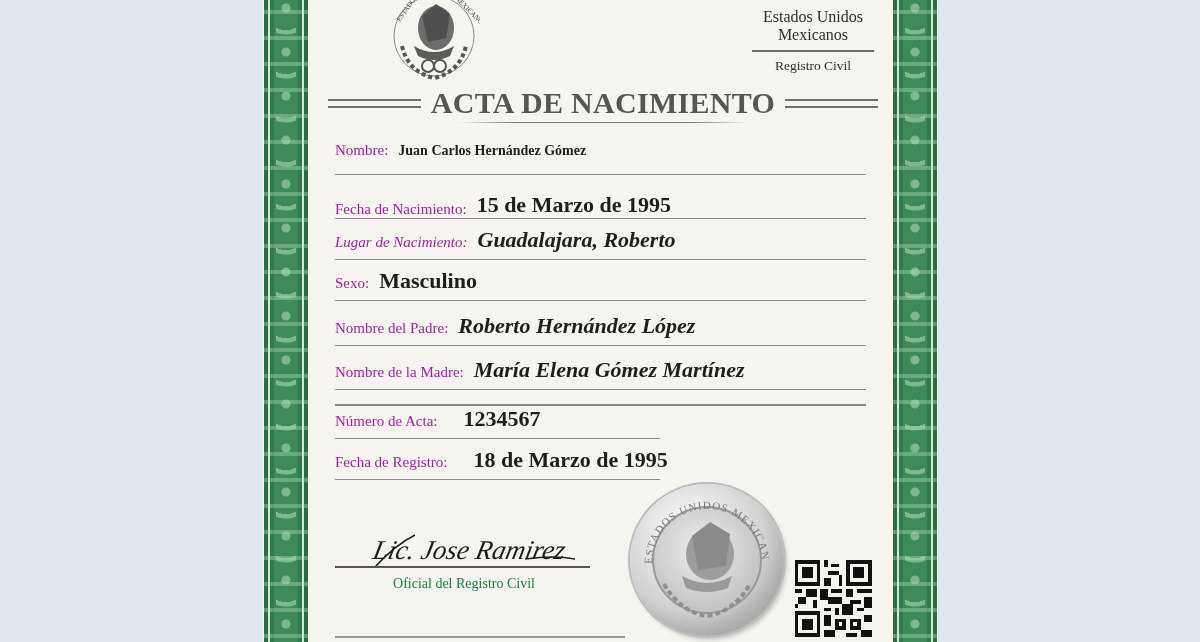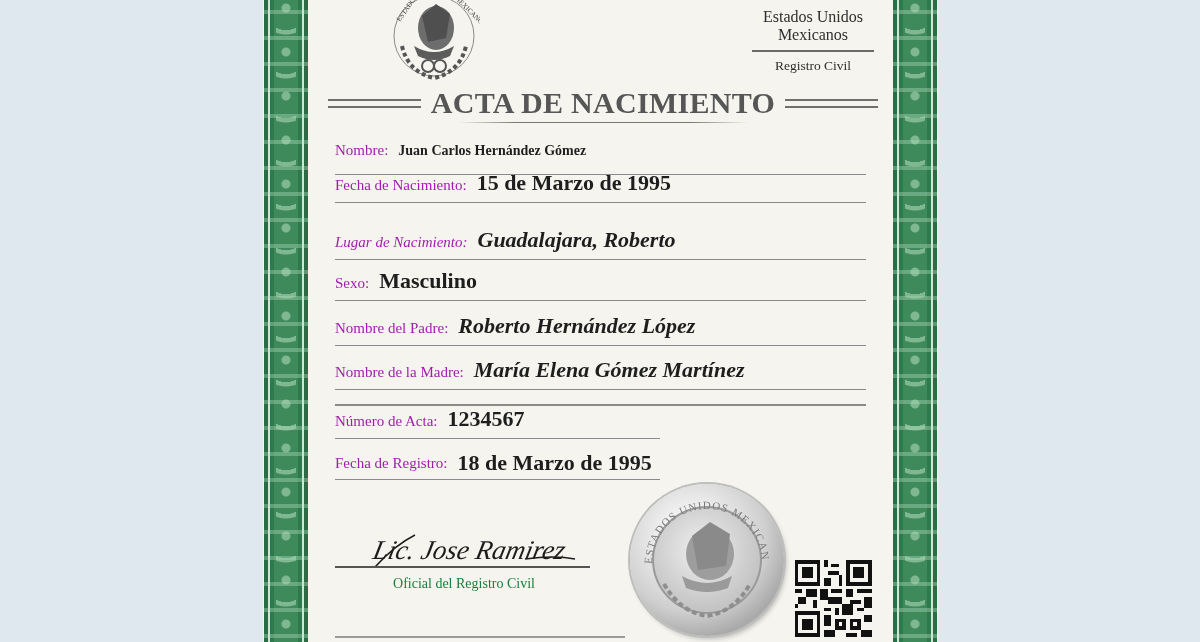--- a/index.html
+++ b/index.html
@@ -57,21 +57,21 @@
   }
   
   .field {
     position:absolute; left:27px; height:32px; display:flex; align-items:baseline;
     border-bottom:1.5px solid #8a8a8a; color:#2b2b2b;
   }
   .field .label { font-size:15px; color:#a21caf; margin-right:10px; white-space:nowrap; }
   .field .value { font-size:22px; font-weight:bold; color:#1e1e1e; white-space:nowrap; }
   .field .value.italic { font-style:italic; }
   .field.wide { width:531px; }
-  .field.narrow { width:325px; }
+  .field.narrow { width:325px;gap:16px; }
   .separator { position:absolute; left:27px; width:531px; height:1.5px; background:#8a8a8a; }
   
   .signature {
     position:absolute; left:27px; top:515px; width:256px; height:55px;
   }
   .sig-line { position:absolute; left:27px; top:566px; width:255px; height:2px; background:#555; }
   .sig-caption { position:absolute; left:27px; top:576px; width:258px; text-align:center; font-size:14px; color:#15803d; }
   .footer-line { position:absolute; left:27px; top:636px; width:290px; height:1.5px; background:#9a9a9a; }
   
   .seal {
@@ -119,21 +119,21 @@
       <div class="dbl"></div>
       <div class="title">ACTA DE NACIMIENTO</div>
       <div class="dbl"></div>
     </div>
     <div class="title-underline"></div>
 
     <div class="field wide" style="top:142px;">
       <span class="label">Nombre:</span>
       <span class="value" style="font-size:14px;">Juan Carlos Hernández Gómez</span>
     </div>
-    <div class="field wide" style="top:170px;">
+    <div class="field wide" style="top:186px;align-items:flex-end;">
       <span class="label">Fecha de Nacimiento:</span>
       <span class="value">15 de Marzo de 1995</span>
     </div>
     <div class="field wide" style="top:227px;font-style:italic;">
       <span class="label">Lugar de Nacimiento:</span>
       <span class="value">Guadalajara, Roberto</span>
     </div>
     <div class="field wide" style="top:268px;">
       <span class="label">Sexo:</span>
       <span class="value">Masculino</span>
@@ -144,21 +144,21 @@
     </div>
     <div class="field wide" style="top:357px;">
       <span class="label">Nombre de la Madre:</span>
       <span class="value italic">María Elena Gómez Martínez</span>
     </div>
     <div class="separator" style="top:404px;"></div>
     <div class="field narrow" style="top:406px;">
       <span class="label">Número de Acta:</span>
       <span class="value">1234567</span>
     </div>
-    <div class="field narrow" style="top:447px;align-items:center;">
+    <div class="field narrow" style="top:447px;">
       <span class="label">Fecha de Registro:</span>
       <span class="value">18 de Marzo de 1995</span>
     </div>
 
     <svg class="signature" viewBox="0 0 256 55">
       <text x="46" y="44" font-size="27" font-style="italic" fill="#1d1d1d" font-family="Liberation Serif, serif" transform="skewX(-12)">Lic. Jose Ramirez</text>
       <path d="M40 52 Q60 30 80 20" stroke="#1d1d1d" stroke-width="1.5" fill="none"></path>
       <path d="M190 44 Q220 40 240 44" stroke="#1d1d1d" stroke-width="1.5" fill="none"></path>
     </svg>
     <div class="sig-line"></div>

